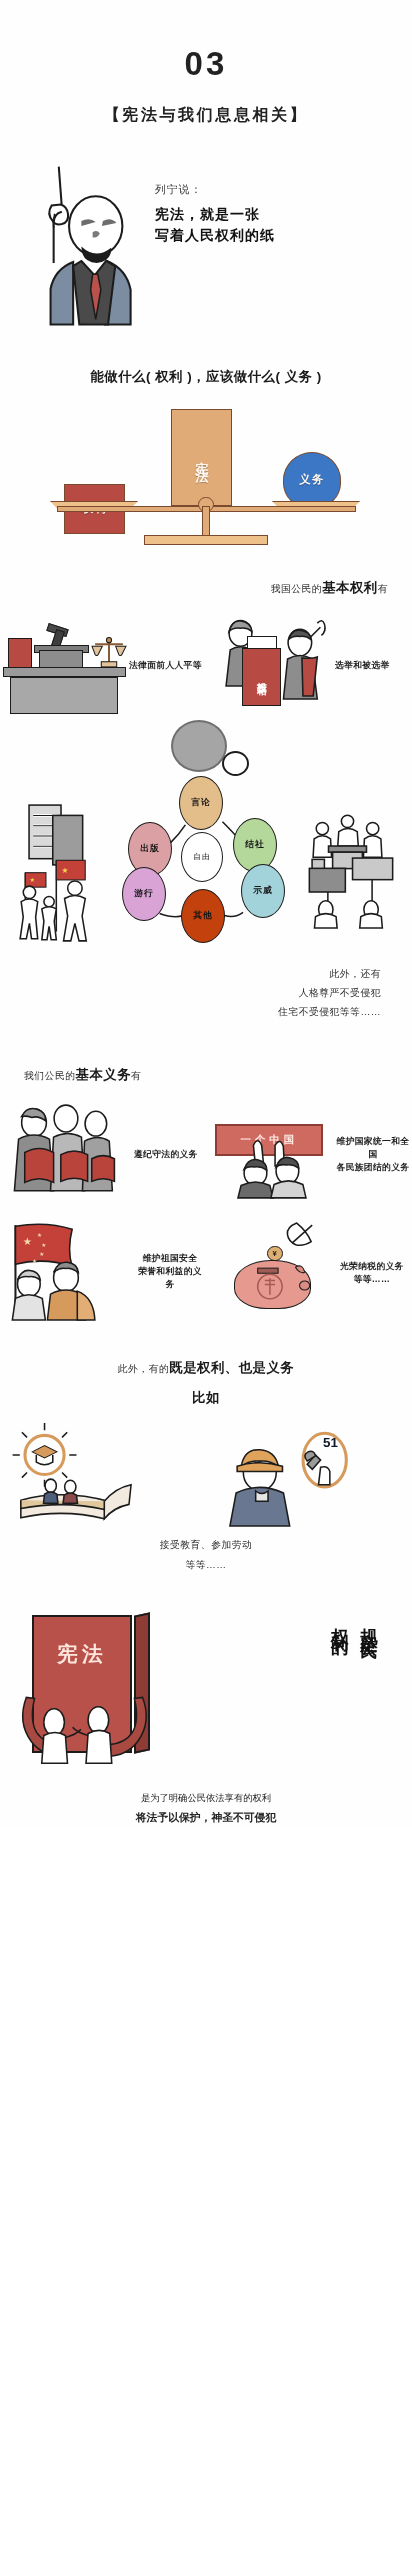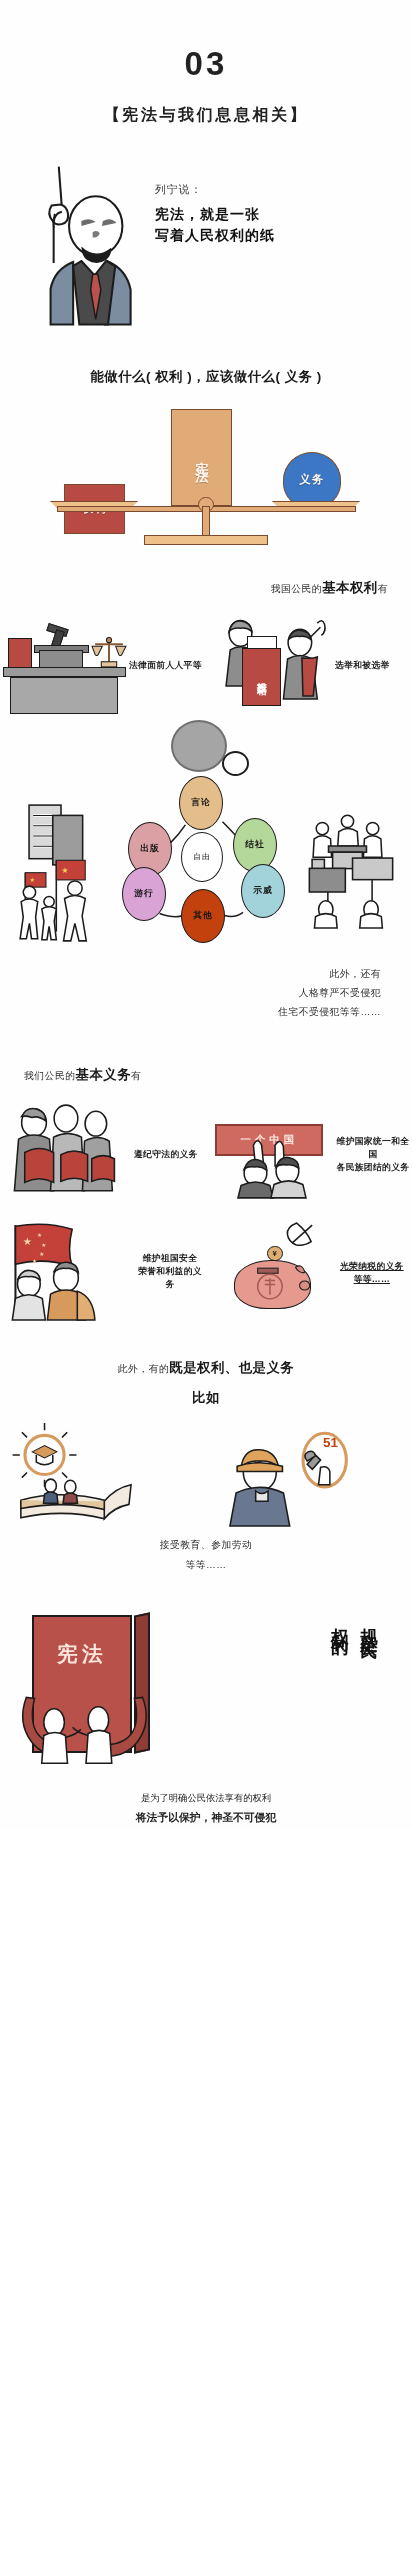--- a/index.html
+++ b/index.html
@@ -118,21 +118,21 @@
   .duty-art { position: relative; width: 134px; height: 93px; }
   .banner { position: absolute; left: 9.3px; top: 3.1px; width: 108px; height: 32px; background: #cf6a60;
             border: 2.1px solid #8e3d34; color: #ffe9e4; display: flex; align-items: center; justify-content: center;
             font-weight: 900; font-size: 10.3px; letter-spacing: 4.1px; margin-top: 16px; }
   .piggy { position: absolute; left: 28px; top: 38px; width: 77px; height: 49px; background: #e6998f; border: 1.5px solid #1c1c1c; border-radius: 48% 48% 42% 42%; }
   .coin { position: absolute; left: 61px; top: 24px; width: 15.5px; height: 15.5px; border-radius: 50%; background: #dfae72; border: 1.5px solid #1c1c1c;
           display: flex; align-items: center; justify-content: center; font-weight: 900; font-size: 7.7px; }
 
   
   .both-art { position: relative; width: 155px; height: 103px; }
-  .badge51 { position: absolute; font-weight: 900; color: #c2410c; font-size: 13.4px; }
+  .badge51 { position: absolute; font-weight: 900; color: #0f172a; font-size: 13.4px; }
 
   
   .final { position: relative; height: 170px; }
   .bigbook { position: absolute; left: 32px; top: 4.1px; width: 100px; height: 138px; background: #b8514a; border: 2.1px solid #1c1c1c; }
   .bigbook .title {
     position: absolute; left: 0; right: 0; top: 23px; text-align: center;
     color: #ffe6dc; font-weight: 900; font-size: 20.6px; letter-spacing: 4.1px;
   }
   .spine { position: absolute; left: 100px; top: -3.1px; width: 15.5px; height: 138px; background: #8f3c36; border: 2.1px solid #1c1c1c; transform: skewY(-12deg); }
   .vtext { position: absolute; right: 31px; top: 3.1px; display: flex; gap: 5.2px; }
@@ -408,21 +408,21 @@
         <div class="piggy">
           <svg viewBox="0 0 150 96" width="77" height="49">
             <rect x="44" y="14" width="40" height="10" fill="#9d5c54" stroke="#1c1c1c" stroke-width="2"></rect>
             <circle cx="68" cy="50" r="24" fill="none" stroke="#a85a52" stroke-width="3"></circle>
             <path d="M58 38 h20 M58 46 h20 M68 34 v32" stroke="#a85a52" stroke-width="3"></path>
             <ellipse cx="136" cy="48" rx="10" ry="9" fill="#d98c82" stroke="#1c1c1c" stroke-width="2"></ellipse>
             <path d="M118 12 q14 -8 18 10 q-10 4 -18 -10 z" fill="#d98c82" stroke="#1c1c1c" stroke-width="2"></path>
           </svg>
         </div>
       </div>
-      <div class="cap" style="margin-top:10px;text-decoration:underline;">
+      <div class="cap" style="margin-top:10px;">
         <div>光荣纳税的义务</div>
         <div>等等……</div>
       </div>
     </div>
   </div>
 
   <div class="sec center" style="margin-top:44px;font-family:Liberation Mono, monospace;">
     <div>
       <span class="mid-line">此外，有的</span><span class="big-line">既是权利、也是义务</span>
     </div>

